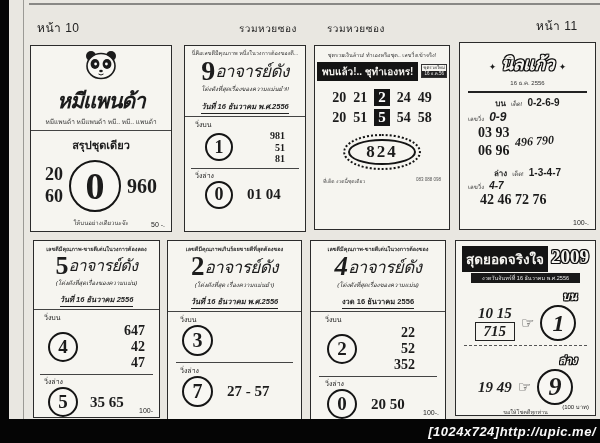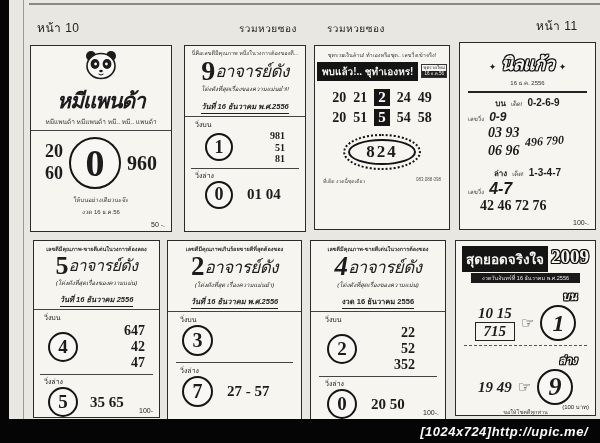--- a/index.html
+++ b/index.html
@@ -55,21 +55,21 @@
   .jj-year { font-size:19px; font-weight:bold; font-family:"Liberation Serif", serif; }
   .jj-datebar { background:#191919; color:#eee; font-size:5.5px; text-align:center; width:78%; margin:1px auto 0; padding:1px 0; }
   .jj-poslabel { font-size:11px; font-weight:bold; font-style:italic; }
   .jj-row { display:flex; align-items:center; justify-content:center; gap:6px; }
   .jj-nums { font-size:15px; font-style:italic; }
   .jj-boxed { border:1.6px solid #222; padding:0 8px; font-size:15px; font-style:italic; display:inline-block; }
   .hand { font-size:15px; }
   .dashdiv { border-top:1px dashed #555; margin:4px 8px; }
 
   .footerbar { position:absolute; left:0; bottom:0; width:600px; height:24px; background:#050505; display:flex; align-items:center; justify-content:flex-end; }
-  .footerbar span { color:#fafafa; font-size:13px; font-weight:bold; font-style:italic; letter-spacing:.5px; padding-right:12px; }
+  .footerbar span { color:#fafafa; font-size:13px; font-weight:bold; font-style:italic; letter-spacing:.5px; padding-right:4px; }
   .leftstrip { position:absolute; left:0; top:0; width:9px; height:443px; background:#050505; }
 
   .star { font-size:9px; }
   .nk-line { display:flex; align-items:baseline; gap:5px; padding:0 8px; }
   .nk-big { font-size:14px; }
   .hand-written { font-family:"Liberation Serif", serif; font-style:italic; font-weight:bold; font-size:12px; transform:rotate(-4deg); }
 </style>
 </head>
 <body>
 
@@ -91,20 +91,21 @@
         <ellipse cx="12" cy="14" rx="4.4" ry="5" fill="#1b1b1b"></ellipse>
           <ellipse cx="24" cy="14" rx="4.4" ry="5" fill="#1b1b1b"></ellipse>
         <circle cx="12.6" cy="14" r="1.4" fill="#fff"></circle>
           <circle cx="23.4" cy="14" r="1.4" fill="#fff"></circle>
         <ellipse cx="18" cy="21" rx="1.8" ry="1.2" fill="#1b1b1b"></ellipse>
         <path d="M15.5 24 q2.5 2 5 0" stroke="#1b1b1b" stroke-width="1" fill="none"></path>
       </svg>
     </div>
     <div class="c panda-title">หมีแพนด้า</div>
     <div class="c panda-sub" style="border-bottom:1px solid #444; padding-bottom:3px;">หมีแพนด้า หมีแพนด้า  หมี.. หมี.. แพนด้า</div>
+    <div class="c" style="margin-top:5px; font-size:11px; font-weight:bold;">สรุปชุดเดียว</div>
     <div class="bignum-row">
       <div class="serifnum" style="font-size:18px; line-height:1.2; text-align:center;">
         <div>20</div>
         <div>60</div>
       </div>
       <div class="circle" style="width:52px; height:52px; font-size:38px;">0</div>
       <div class="serifnum" style="font-size:20px;">960</div>
     </div>
     <div class="c tiny" style="margin-top:6px;">ให้บนอย่างเดียวนะจ๊ะ</div>
     <div class="c tiny" style="margin-top:2px;">งวด 16 ธ.ค.56</div>
@@ -181,34 +182,34 @@
     <div class="nk-line" style="justify-content:center;">
       <span style="font-size:8px; font-weight:bold;">บน</span>
       <span class="tiny">เด็ด!</span>
       <span style="font-size:10px; font-weight:bold;">0-2-6-9</span>
     </div>
     <div class="nk-line">
       <span class="tiny">เลขวิ่ง</span>
       <span style="font-size:12px; font-weight:bold; font-style:italic;">0-9</span>
     </div>
     <div class="nk-line" style="align-items:center;">
-      <div class="serifnum nk-big" style="line-height:1.25; margin-left:20px;font-style:italic;">
+      <div class="serifnum nk-big" style="line-height:1.25; margin-left:10px;">
         <div>03 93</div>
         <div>06 96</div>
       </div>
       <span class="hand-written">496 790</span>
     </div>
     <div class="nk-line" style="justify-content:center; margin-top:8px;">
       <span style="font-size:8px; font-weight:bold;">ล่าง</span>
       <span class="tiny">เด็ด!</span>
       <span style="font-size:10px; font-weight:bold;">1-3-4-7</span>
     </div>
     <div class="nk-line">
       <span class="tiny">เลขวิ่ง</span>
-      <span style="font-size:16px; font-weight:bold; font-style:italic;">4-7</span>
+      <span style="font-size:10px; font-weight:bold; font-style:italic;">4-7</span>
     </div>
     <div class="nk-line">
       <span class="serifnum nk-big" style="margin-left:12px;">42 46 72 76</span>
     </div>
     <div class="price">100-.</div>
   </div>
 
   <div class="box" style="left:24px; top:240px; width:127px; height:178px;">
     <div class="c tiny" style="margin-top:4px; font-size:5.5px; font-weight:bold;">เลขดีมีคุณภาพ-ขายดีเด่นในวงการต้องลอง</div>
     <div class="c" style="display:flex; justify-content:center; align-items:center;">

